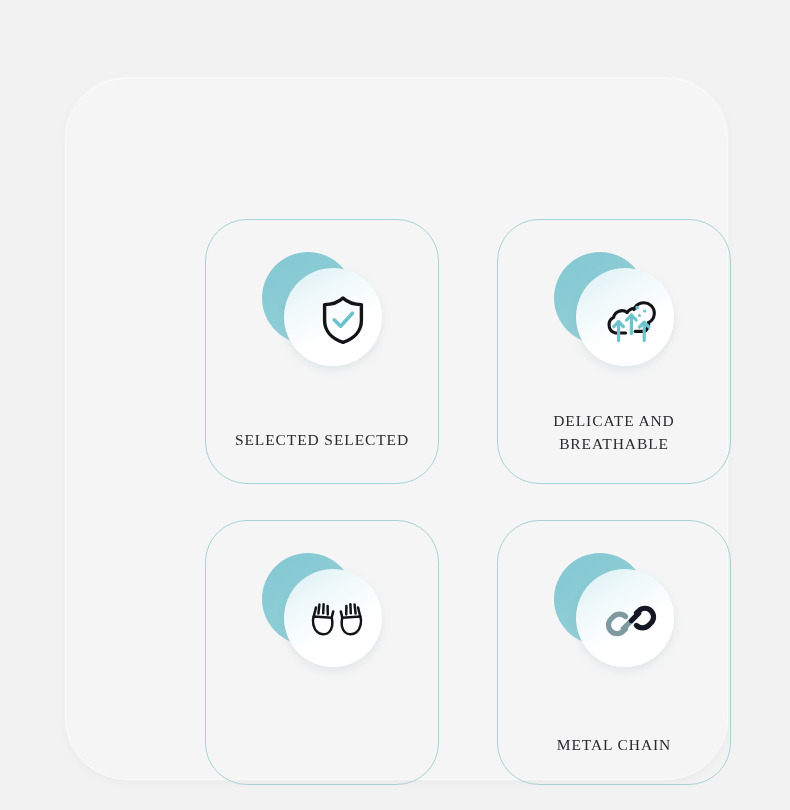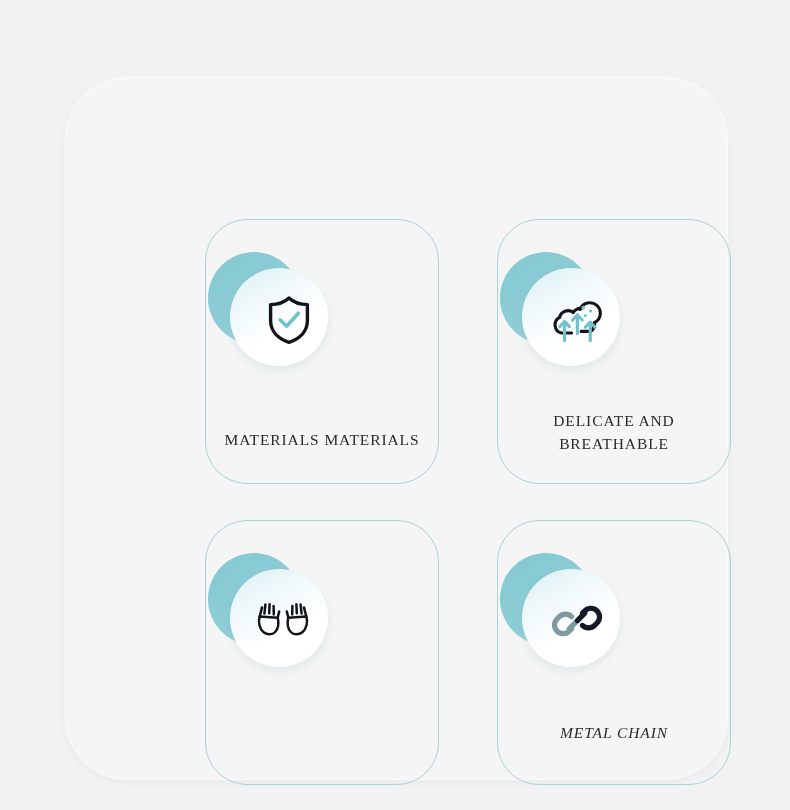--- a/index.html
+++ b/index.html
@@ -51,20 +51,21 @@
   }
 
   .card {
     position: relative;
     box-sizing: border-box;
     border: 1px solid #a9d2d8;
     border-radius: 42px;
     background: transparent;
     display: flex;
     flex-direction: column;
+    align-items: center;
   }
 
   
   .icon-wrap {
     position: relative;
     width: 124px;
     height: 124px;
     margin-top: 28px;
   }
   .blob-back {
@@ -113,21 +114,21 @@
     text-align: center;
     color: #2a2a2e;
     font-family: "Liberation Serif", serif;
     font-size: 15.5px;
     letter-spacing: 0.9px;
     line-height: 23px;
     white-space: pre-line;
   }
   .card-2 .label { bottom: 28px; }
   .card-3 .label { bottom: 24px; }
-  .card-4 .label { bottom: 40px; font-style: italic; }
+  .card-4 .label { bottom: 28px; }
 </style>
 </head>
 <body>
 
 <div id="stage">
 
   <div id="panel">
 
     <div id="grid">
 
@@ -135,21 +136,21 @@
         <div class="icon-wrap">
           <div class="blob-back"></div>
           <div class="blob-front"></div>
           <div class="glyph">
             <svg width="46" height="50" viewBox="0 0 46 50" fill="none">
               <path d="M23 3 C17.5 8.2 10.4 9.6 4.6 9.6 L4.6 25.5 C4.6 36.2 12.2 43.8 23 47.4 C33.8 43.8 41.4 36.2 41.4 25.5 L41.4 9.6 C35.6 9.6 28.5 8.2 23 3 Z" stroke="#141418" stroke-width="3.4" stroke-linejoin="round" fill="none"></path>
               <path d="M14.2 24.8 L20.6 31.2 L32.4 18.2" stroke="#6ec2cd" stroke-width="3.6" stroke-linecap="round" stroke-linejoin="round" fill="none"></path>
             </svg>
           </div>
         </div>
-        <div class="label">MATERIALS MATERIALS</div>
+        <div class="label">SELECTED SELECTED</div>
       </div>
 
       <div class="card card-2">
         <div class="icon-wrap">
           <div class="blob-back"></div>
           <div class="blob-front"></div>
           <div class="glyph">
             <svg width="54" height="48" viewBox="0 0 54 48" fill="none">
 
               <path d="M30 14.5 A10.5 10.5 0 1 1 44.6 27.6 A9.4 9.4 0 0 1 40.6 36.2" stroke="#141418" stroke-width="3.1" stroke-linecap="round" fill="none"></path>

